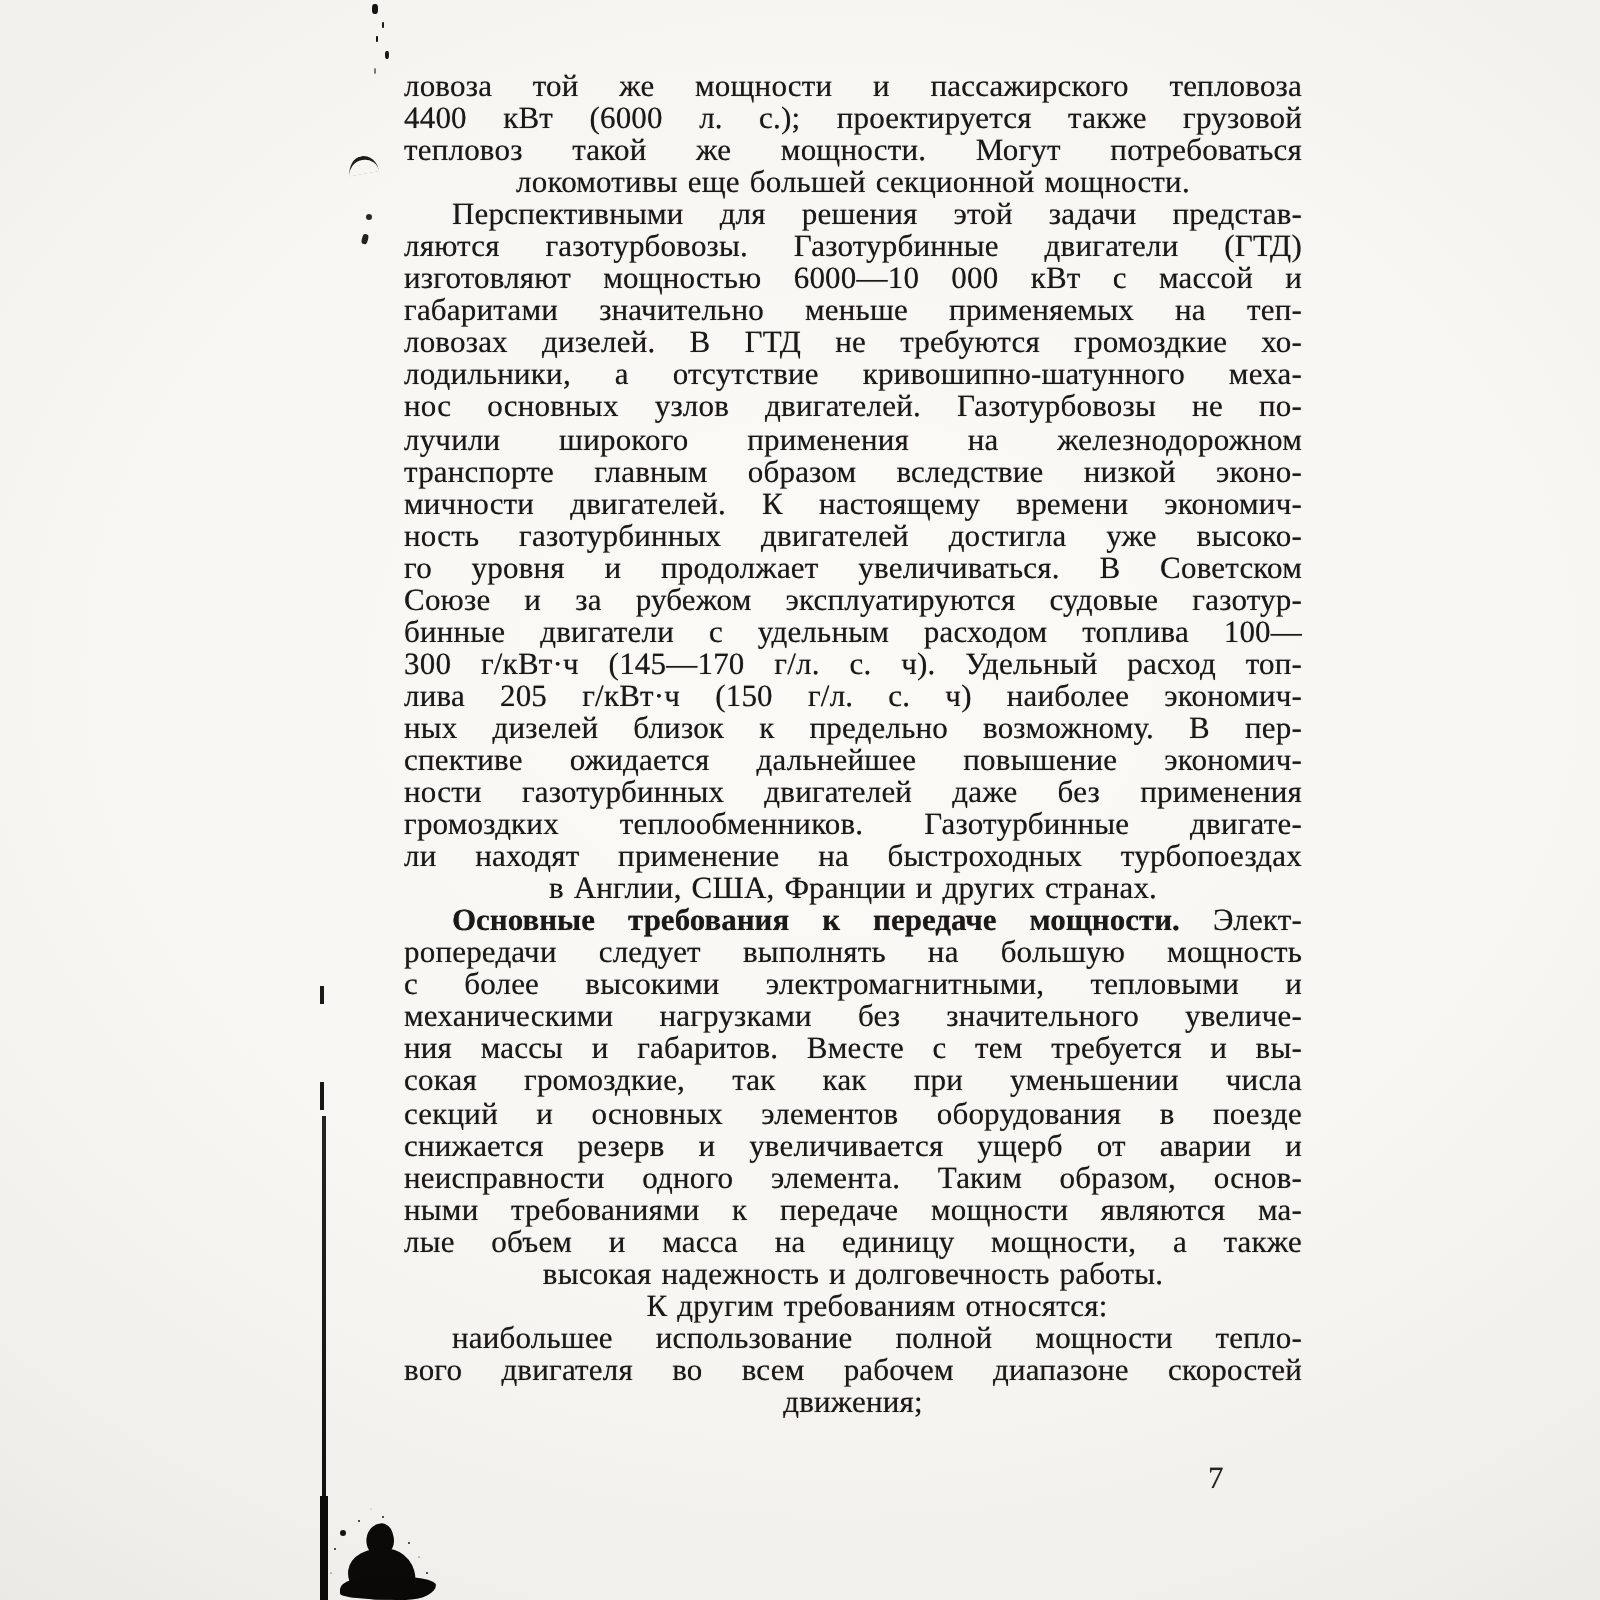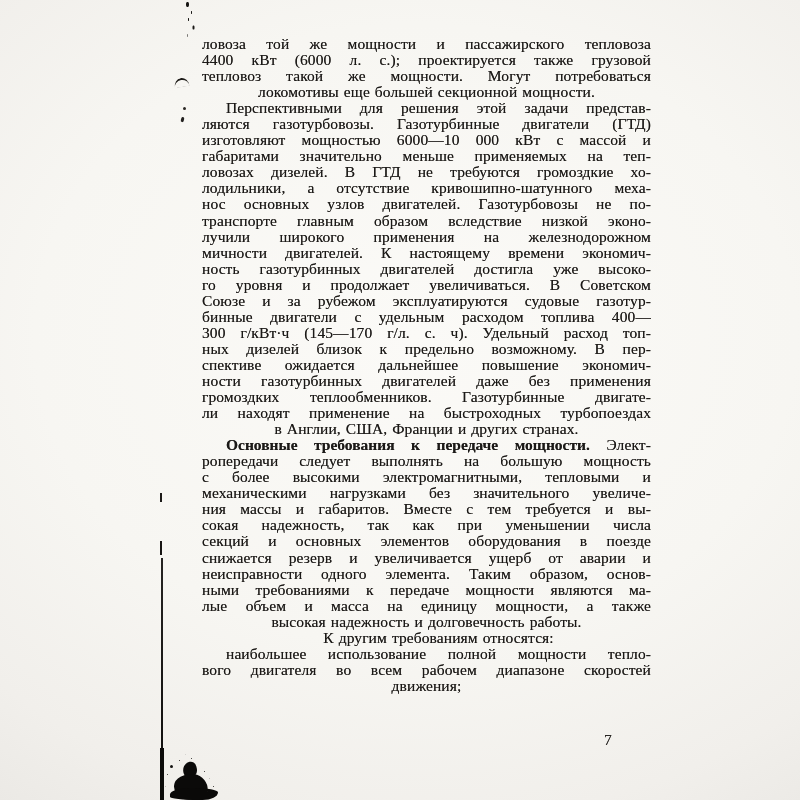--- a/index.html
+++ b/index.html
@@ -109,40 +109,41 @@
       <div class="tline just"><span>4400 кВт (6000 л. с.); проектируется также грузовой</span></div>
       <div class="tline just"><span>тепловоз такой же мощности. Могут потребоваться</span></div>
       <div class="tline"><span>локомотивы еще большей секционной мощности.</span></div>
       <div class="tline just ind"><span>Перспективными для решения этой задачи представ-</span></div>
       <div class="tline just"><span>ляются газотурбовозы. Газотурбинные двигатели (ГТД)</span></div>
       <div class="tline just"><span>изготовляют мощностью 6000—10 000 кВт с массой и</span></div>
       <div class="tline just"><span>габаритами значительно меньше применяемых на теп-</span></div>
       <div class="tline just"><span>ловозах дизелей. В ГТД не требуются громоздкие хо-</span></div>
       <div class="tline just"><span>лодильники, а отсутствие кривошипно-шатунного меха-</span></div>
       <div class="tline just"><span>нос основных узлов двигателей. Газотурбовозы не по-</span></div>
+      <div class="tline just"><span>лучили широкого применения на железнодорожном</span></div>
       <div class="tline just"><span>транспорте главным образом вследствие низкой эконо-</span></div>
-      <div class="tline just"><span>лучили широкого применения на железнодорожном</span></div>
       <div class="tline just"><span>мичности двигателей. К настоящему времени экономич-</span></div>
       <div class="tline just"><span>ность газотурбинных двигателей достигла уже высоко-</span></div>
       <div class="tline just"><span>го уровня и продолжает увеличиваться. В Советском</span></div>
       <div class="tline just"><span>Союзе и за рубежом эксплуатируются судовые газотур-</span></div>
-      <div class="tline just"><span>бинные двигатели с удельным расходом топлива 400—</span></div>
+      <div class="tline just"><span>бинные двигатели с удельным расходом топлива 100—</span></div>
       <div class="tline just"><span>300 г/кВт·ч (145—170 г/л. с. ч). Удельный расход топ-</span></div>
+      <div class="tline just"><span>лива 205 г/кВт·ч (150 г/л. с. ч) наиболее экономич-</span></div>
       <div class="tline just"><span>ных дизелей близок к предельно возможному. В пер-</span></div>
       <div class="tline just"><span>спективе ожидается дальнейшее повышение экономич-</span></div>
       <div class="tline just"><span>ности газотурбинных двигателей даже без применения</span></div>
       <div class="tline just"><span>громоздких теплообменников. Газотурбинные двигате-</span></div>
       <div class="tline just"><span>ли находят применение на быстроходных турбопоездах</span></div>
       <div class="tline"><span>в Англии, США, Франции и других странах.</span></div>
       <div class="tline just ind"><span class="b">Основные требования к передаче мощности.</span><span> Элект-</span></div>
       <div class="tline just"><span>ропередачи следует выполнять на большую мощность</span></div>
       <div class="tline just"><span>с более высокими электромагнитными, тепловыми и</span></div>
       <div class="tline just"><span>механическими нагрузками без значительного увеличе-</span></div>
       <div class="tline just"><span>ния массы и габаритов. Вместе с тем требуется и вы-</span></div>
-      <div class="tline just"><span>сокая надежность, так как при уменьшении числа</span></div>
+      <div class="tline just"><span>сокая громоздкие, так как при уменьшении числа</span></div>
       <div class="tline just"><span>секций и основных элементов оборудования в поезде</span></div>
       <div class="tline just"><span>снижается резерв и увеличивается ущерб от аварии и</span></div>
       <div class="tline just"><span>неисправности одного элемента. Таким образом, основ-</span></div>
       <div class="tline just"><span>ными требованиями к передаче мощности являются ма-</span></div>
       <div class="tline just"><span>лые объем и масса на единицу мощности, а также</span></div>
       <div class="tline"><span>высокая надежность и долговечность работы.</span></div>
       <div class="tline ind"><span>К другим требованиям относятся:</span></div>
       <div class="tline just ind"><span>наибольшее использование полной мощности тепло-</span></div>
       <div class="tline just"><span>вого двигателя во всем рабочем диапазоне скоростей</span></div>
       <div class="tline"><span>движения;</span></div>

